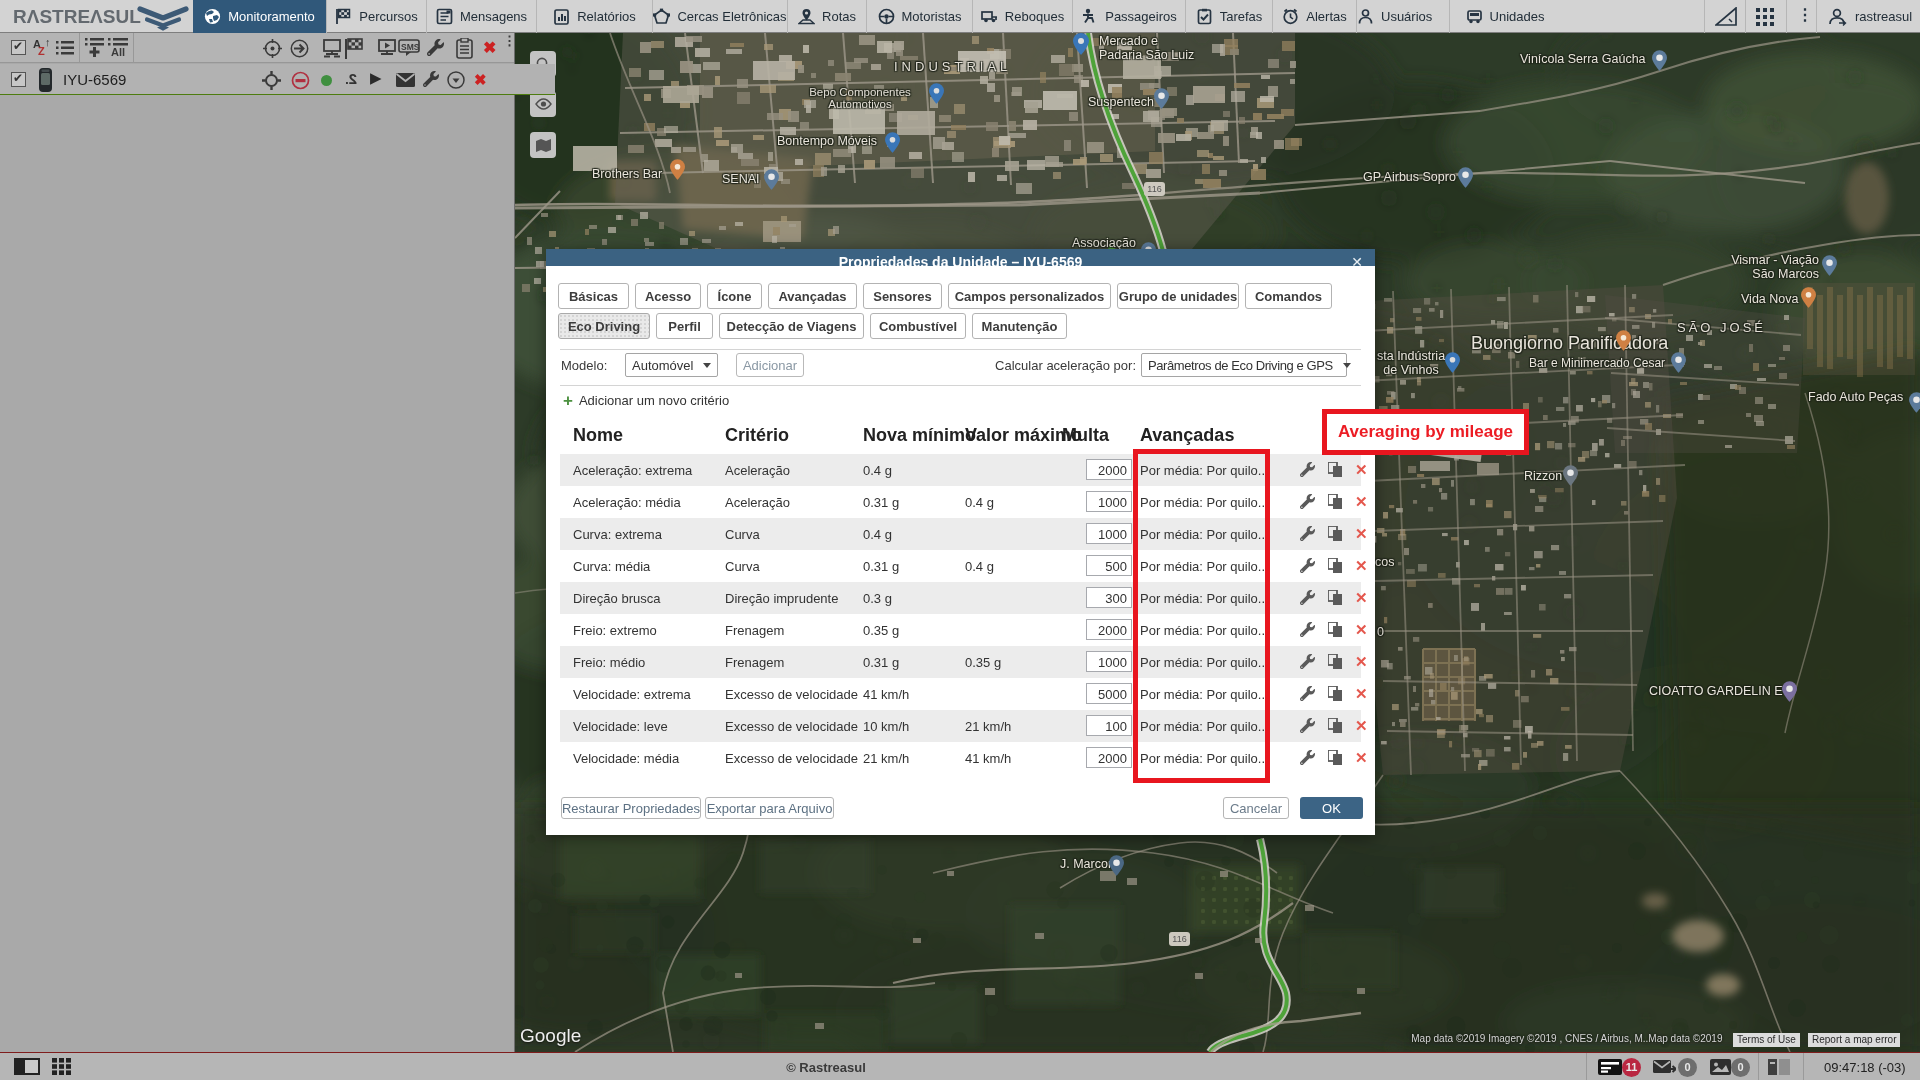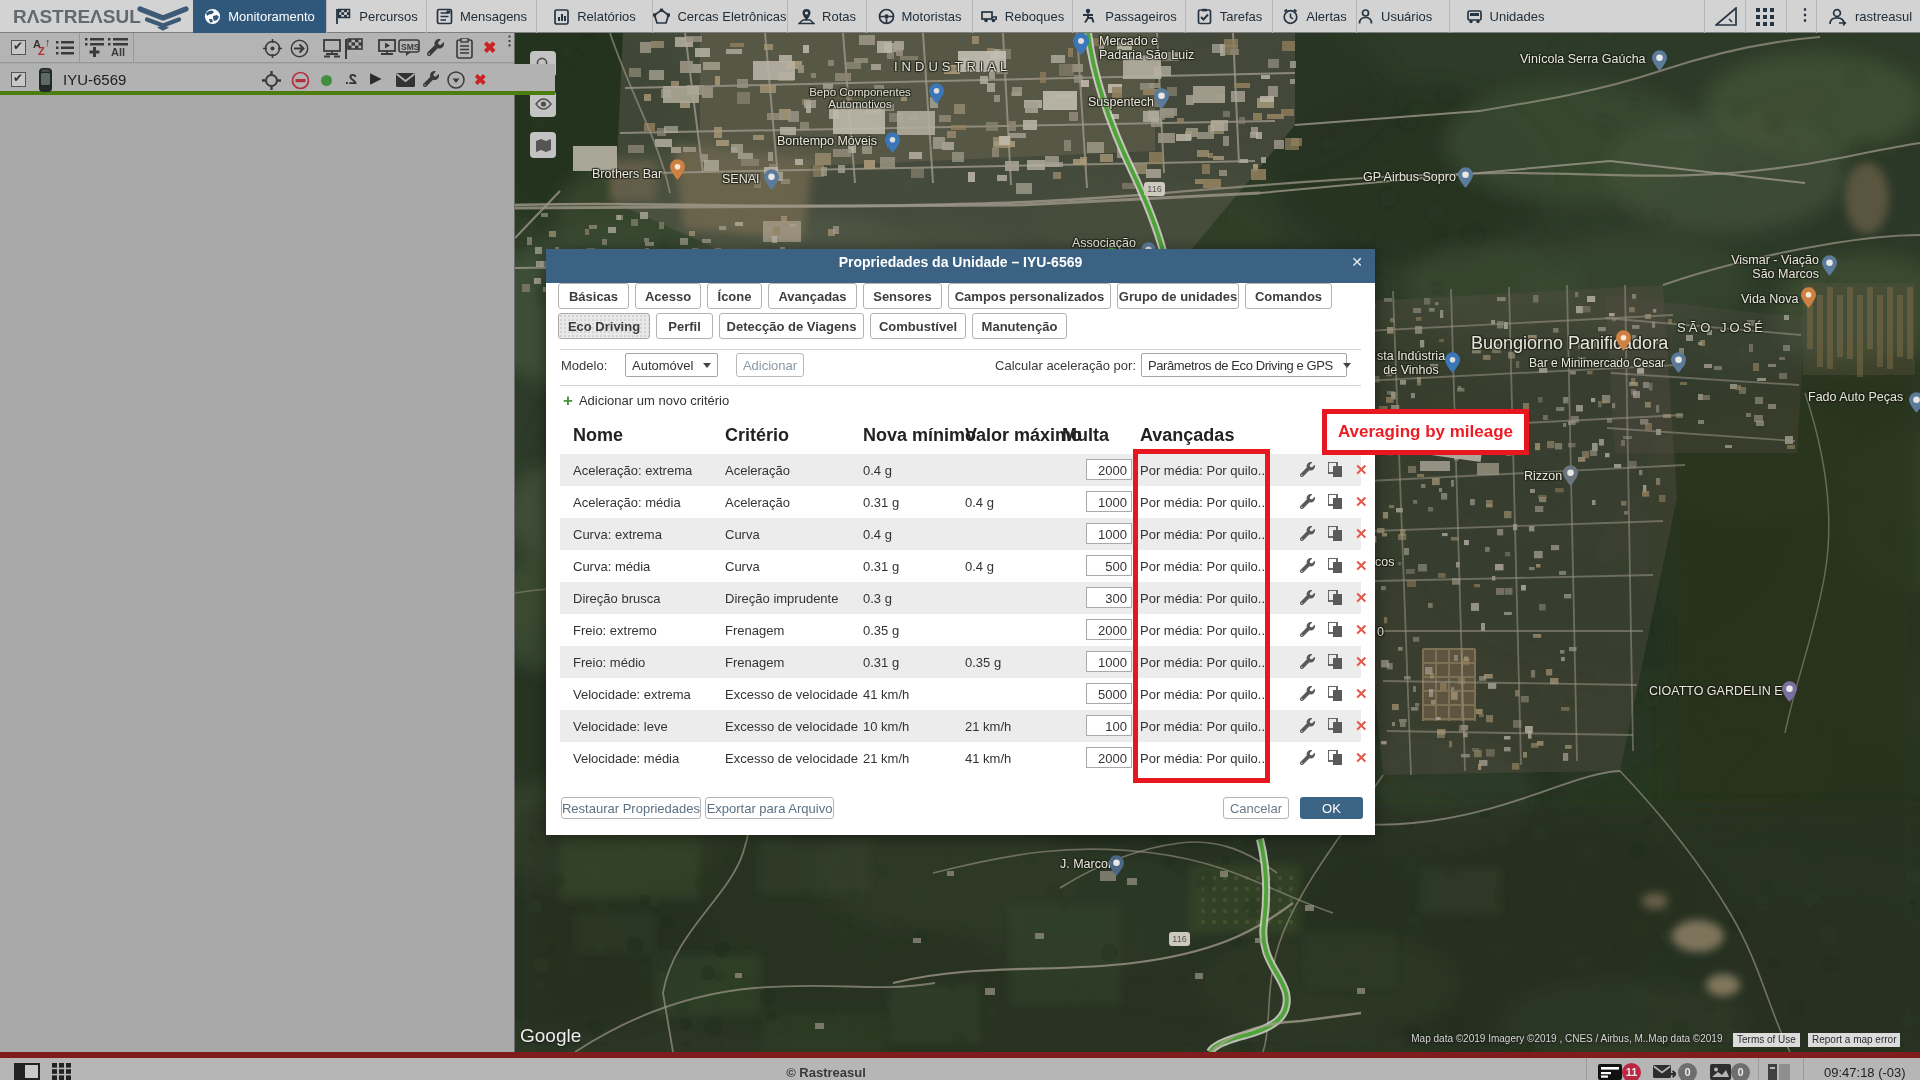--- a/index.html
+++ b/index.html
@@ -6,42 +6,42 @@
 
 #topbar{position:absolute;left:0;top:0;width:1920px;height:33px;background:#d3d3d3;border-bottom:1px solid #7e7e7e;z-index:30}
 #logo{position:absolute;left:13px;top:6px;font-size:19px;font-weight:bold;color:#63696f;letter-spacing:0px}
 .tab{position:absolute;top:0;height:33px;display:flex;align-items:center;gap:7px;font-size:13px;color:#222e38;padding:0 0}
 .tabsep{position:absolute;top:0;width:1px;height:33px;background:#efefef;border-left:1px solid #b6b6b6}
 #activetab{position:absolute;left:193px;top:0;width:133px;height:33px;background:#30587a;color:#fff;display:flex;align-items:center;justify-content:center;gap:7px;font-size:13px}
 .ticon{width:17px;height:17px;display:inline-block}
 
 #leftpanel{position:absolute;left:0;top:33px;width:515px;height:1019px;background:#a9a9a9;border-right:1px solid #6e6e6e;z-index:5}
 #lprow1{position:absolute;left:0;top:0;width:514px;height:30px;background:#b4b4b4;border-bottom:1px solid #979797}
-#lprow2{position:absolute;left:0;top:31px;width:555px;height:31px;background:#b2b2b2;border-bottom:4px solid #4d7c0f}
+#lprow2{position:absolute;left:0;top:31px;width:555px;height:31px;background:#b2b2b2;border-bottom:1px solid #4d7c0f}
 .cb{position:absolute;width:15px;height:15px;background:#c7c7c7;border:1px solid #555}
 .cb:after{content:"✔";position:absolute;left:1px;top:-2px;font-size:12px;color:#333}
 #unitname{position:absolute;left:63px;top:7px;font-size:15px;color:#1d1d1d}
 
-#bottombar{position:absolute;left:0;top:1052px;width:1920px;height:28px;background:#b6b6b6;border-top:6px solid #7f1d1d;z-index:30}
+#bottombar{position:absolute;left:0;top:1052px;width:1920px;height:28px;background:#b6b6b6;border-top:1px solid #7f1d1d;z-index:30}
 .bsep{position:absolute;top:0;width:1px;height:28px;background:#9a9a9a}
 #brand{position:absolute;left:0;width:1652px;text-align:center;top:7px;font-size:13px;color:#3a3a3a;font-weight:bold}
 .badge{position:absolute;top:5px;width:19px;height:19px;border-radius:50%;color:#e8e8e8;font-size:11px;font-weight:bold;text-align:center;line-height:19px}
 #btime{position:absolute;left:1824px;top:7px;font-size:13px;color:#222}
 
 #map{position:absolute;left:515px;top:33px;width:1405px;height:1019px;overflow:hidden;z-index:1}
 .mlabel{position:absolute;color:#e9e5dc;font-size:12.5px;text-shadow:-1px -1px 1px rgba(28,33,23,.8),1px -1px 1px rgba(28,33,23,.8),-1px 1px 1px rgba(28,33,23,.8),1px 1px 1px rgba(28,33,23,.8);white-space:nowrap;z-index:3}
 .mlabel2{position:absolute;color:#e2ded5;font-size:11.5px;text-shadow:-1px -1px 1px rgba(28,33,23,.8),1px -1px 1px rgba(28,33,23,.8),-1px 1px 1px rgba(28,33,23,.8),1px 1px 1px rgba(28,33,23,.8);white-space:nowrap;text-align:center;z-index:3}
 .mtown{position:absolute;color:#e5e1d8;font-size:13px;letter-spacing:4px;text-shadow:-1px -1px 1px rgba(28,33,23,.85),1px -1px 1px rgba(28,33,23,.85),-1px 1px 1px rgba(28,33,23,.85),1px 1px 1px rgba(28,33,23,.85);white-space:nowrap;z-index:3}
 .mapbtn{position:absolute;left:15px;width:26px;height:26px;background:#c3c3c3;border-radius:4px;z-index:4;display:flex;align-items:center;justify-content:center;color:#4e4e4e}
 #attrib{position:absolute;right:192px;top:1000px;height:14px;font-size:10px;color:#d6d6d6;text-shadow:0 0 3px #000;z-index:4}
 .attrchip{position:absolute;top:1000px;height:14px;background:#dcdcdc;color:#2a2a2a;font-size:10px;padding:1px 4px;z-index:4;white-space:nowrap}
 #glogo{position:absolute;left:5px;top:992px;font-size:19px;color:#eee;letter-spacing:0px;font-weight:normal;text-shadow:0 1px 2px rgba(0,0,0,.6);z-index:4}
 
 #modal{position:absolute;left:546px;top:249px;width:829px;height:586px;background:#fff;z-index:40;box-shadow:0 2px 14px rgba(0,0,0,.45)}
-#mhead{position:absolute;left:0;top:0;width:829px;height:34px;background:#3b6282;color:#fff;font-size:14px;font-weight:bold;text-align:center;line-height:27px}
+#mhead{position:absolute;left:0;top:0;width:829px;height:17px;background:#3b6282;color:#fff;font-size:14px;font-weight:bold;text-align:center;line-height:27px}
 #mclose{position:absolute;right:12px;top:0px;font-size:14px;font-weight:normal;color:#e8eef2}
 .ptab{height:26px;border:1px solid #b3b3b3;border-radius:3px;background:#fff;font-size:13px;font-weight:bold;color:#3d3d3d;display:inline-flex;align-items:center;justify-content:center;margin-right:6px;white-space:nowrap}
 .ptabrow{position:absolute;left:12px;display:flex}
 .ptab.active{background:#e9e9e9;background-image:radial-gradient(#d4d4d4 1px,transparent 1px);background-size:4px 4px;border-color:#aaa}
 .mhr{position:absolute;left:14px;width:801px;border-top:1px solid #d4d4d4}
 .mlab{position:absolute;font-size:13px;color:#3a3a3a}
 .msel{position:absolute;height:24px;border:1px solid #a5a5a5;border-radius:2px;background:#fff;font-size:13px;color:#333;display:flex;align-items:center;padding:0 6px;justify-content:space-between;white-space:nowrap}
 .caret{width:0;height:0;border:4px solid transparent;border-top:5px solid #444;margin-left:10px;margin-top:4px}
 .mbtn{position:absolute;height:24px;border:1px solid #b9b9b9;border-radius:3px;background:#fff;font-size:13px;color:#8a98a4;display:flex;align-items:center;justify-content:center}
 #addcrit{position:absolute;left:17px;top:142px;font-size:13px;color:#333}

